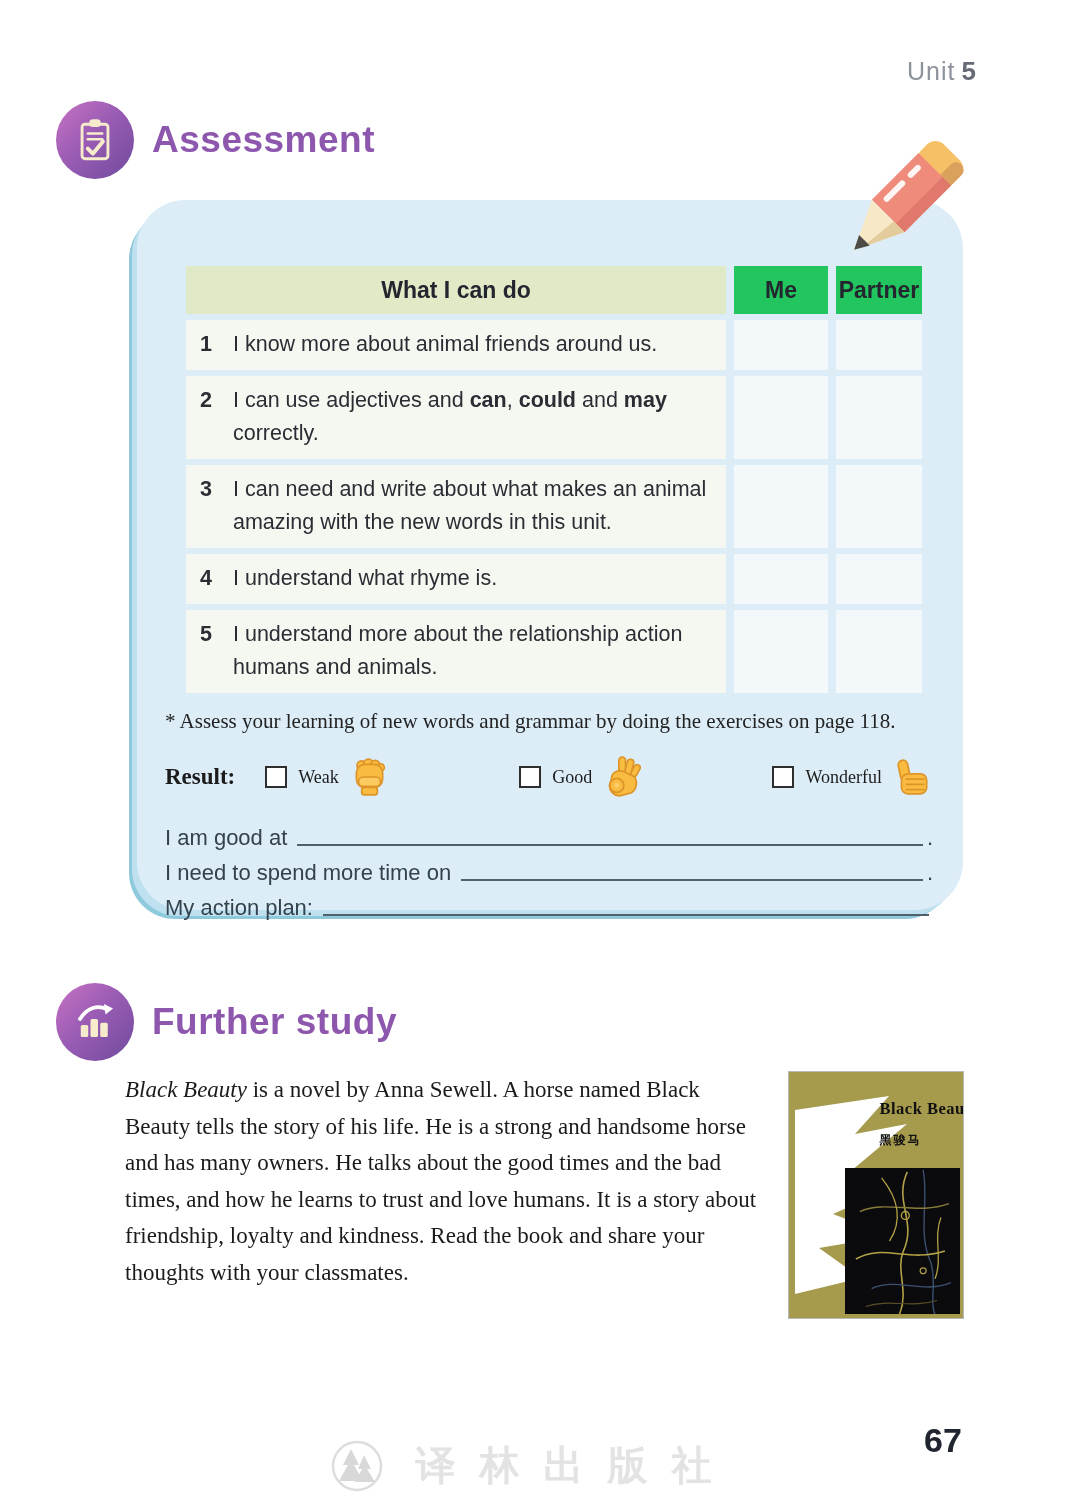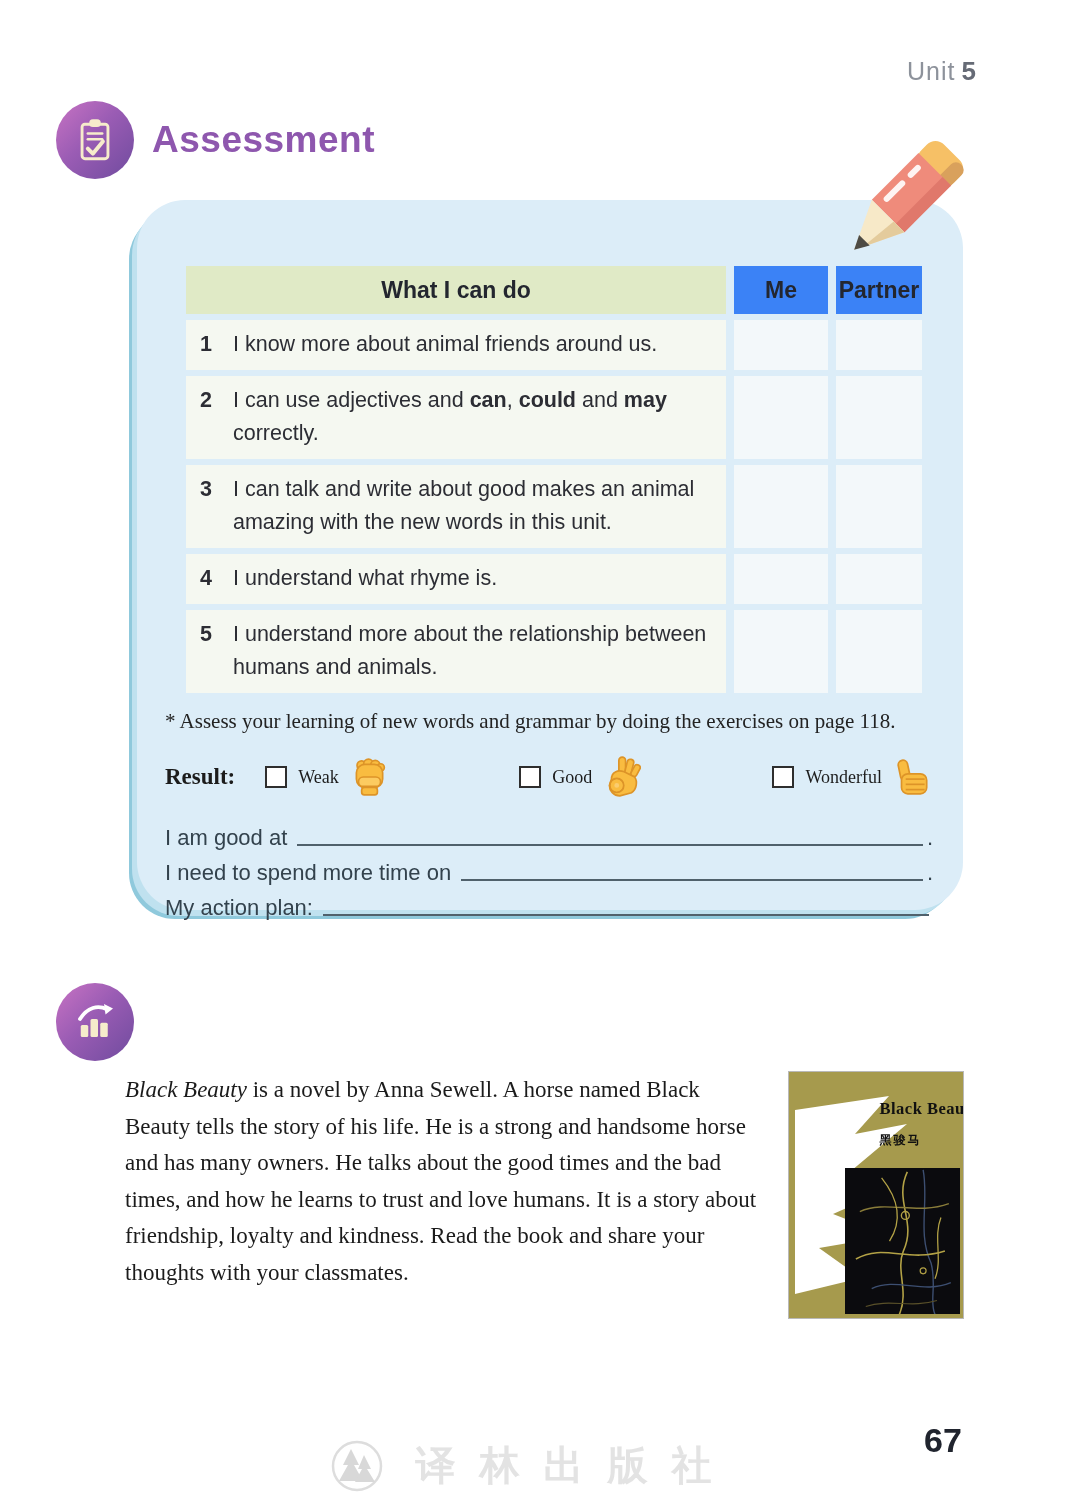--- a/index.html
+++ b/index.html
@@ -30,21 +30,21 @@
     background:#dcedf8; border-radius:48px;
     box-shadow:-6px 7px 0 -1px #bfe1ef, -10px 11px 0 -2px #8fc9dc;
   }
   .panel-inner { padding:66px 30px 0 28px; }
 
   
   .a-table { margin-left:21px; width:736px; }
   .t-head, .t-row { display:grid; grid-template-columns:540px 94px 86px; column-gap:8px; margin-bottom:6px; }
   .th { height:48px; display:flex; align-items:center; justify-content:center; font-weight:700; font-size:23px; color:#23262f; }
   .th-what { background:#e0eac6; }
-  .th-me, .th-partner { background:#3b82f6; }
+  .th-me, .th-partner { background:#22c55e; }
   .cell-text { background:#f5f8f1; padding:8px 14px 9px 14px; display:flex; gap:13px; font-size:21.5px; line-height:33px; color:#2c2d34; }
   .cell-text b { font-weight:700; }
   .row-num { font-weight:700; min-width:20px; }
   .cell-blank { background:#f3f8fa; }
 
   
   .footnote { margin-top:16px; font-size:21px; color:#232323; font-family:"Liberation Serif",serif; }
 
   
   .result-row { display:flex; align-items:center; margin-top:22px; font-family:"Liberation Serif",serif; padding-right:2px; }
@@ -126,39 +126,39 @@
       <span class="row-num">2</span>
       <span class="row-text"><span>I can use adjectives and </span><b>can</b><span>, </span><b>could</b><span> and </span><b>may</b><span> correctly.</span></span>
     </div>
     <div class="cell-blank"></div>
     <div class="cell-blank"></div>
   </div>
 
   <div class="t-row">
     <div class="cell-text">
       <span class="row-num">3</span>
-      <span class="row-text"><span>I can talk and write about good makes an animal amazing with the new words in this unit.</span></span>
+      <span class="row-text"><span>I can need and write about what makes an animal amazing with the new words in this unit.</span></span>
     </div>
     <div class="cell-blank"></div>
     <div class="cell-blank"></div>
   </div>
 
   <div class="t-row">
     <div class="cell-text">
       <span class="row-num">4</span>
       <span class="row-text"><span>I understand what rhyme is.</span></span>
     </div>
     <div class="cell-blank"></div>
     <div class="cell-blank"></div>
   </div>
 
   <div class="t-row">
     <div class="cell-text">
       <span class="row-num">5</span>
-      <span class="row-text"><span>I understand more about the relationship between humans and animals.</span></span>
+      <span class="row-text"><span>I understand more about the relationship action humans and animals.</span></span>
     </div>
     <div class="cell-blank"></div>
     <div class="cell-blank"></div>
   </div>
 </div>
     </div>
 
     <div class="footnote">* Assess your learning of new words and grammar by doing the exercises on page 118.</div>
 
     <div class="result-row">
@@ -253,20 +253,21 @@
 <div class="sec-head further">
   <div class="icon-circle">
     <svg width="48" height="48" viewBox="0 0 64 64" fill="none">
       <rect x="13" y="36" width="10" height="16" rx="2" fill="#f6eccb"></rect>
       <rect x="26" y="28" width="10" height="24" rx="2" fill="#f6eccb"></rect>
       <rect x="39" y="33" width="10" height="19" rx="2" fill="#f6eccb"></rect>
       <path d="M12 28 C22 12 36 9 48 15" stroke="#ffffff" stroke-width="5" stroke-linecap="round"></path>
       <polygon points="44,8 56,14 46,22" fill="#ffffff"></polygon>
     </svg>
   </div>
+  <div class="sec-title">Further study</div>
 </div>
 
 <div class="further-body">
   <p class="paragraph"><i>Black Beauty</i><span> is a novel by Anna Sewell. A horse named Black Beauty tells the story of his life. He is a strong and handsome horse and has many owners. He talks about the good times and the bad times, and how he learns to trust and love humans. It is a story about friendship, loyalty and kindness. Read the book and share your thoughts with your classmates.</span></p>
 
   <div class="book">
     <svg class="jag" width="174" height="246" viewBox="0 0 174 246">
       <polygon fill="#ffffff" points="6,38 100,24 66,62 118,52 56,104 112,112 44,142 100,164 30,176 72,206 6,222"></polygon>
     </svg>
     <div class="book-titles">

